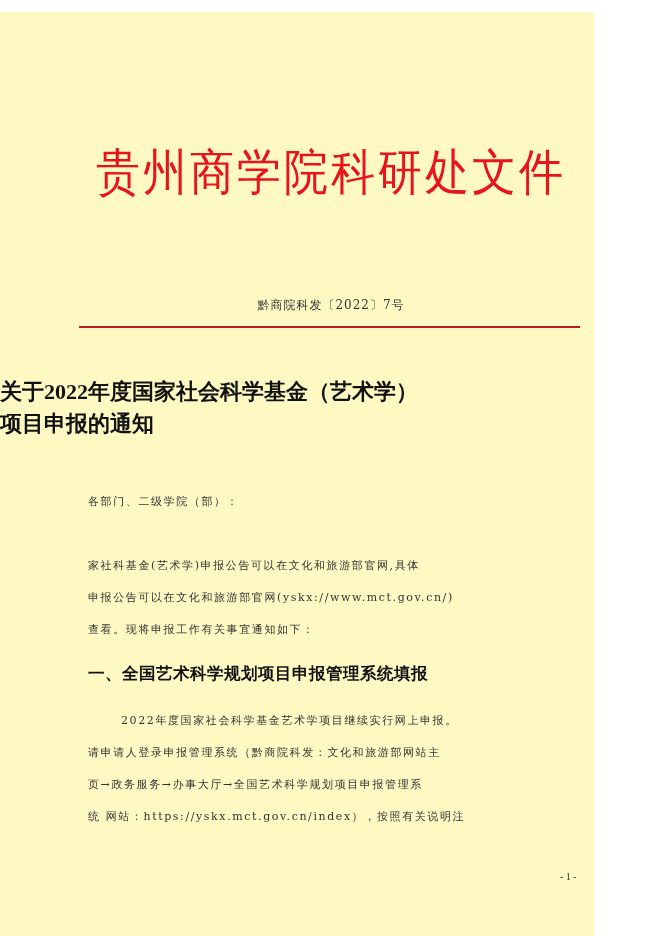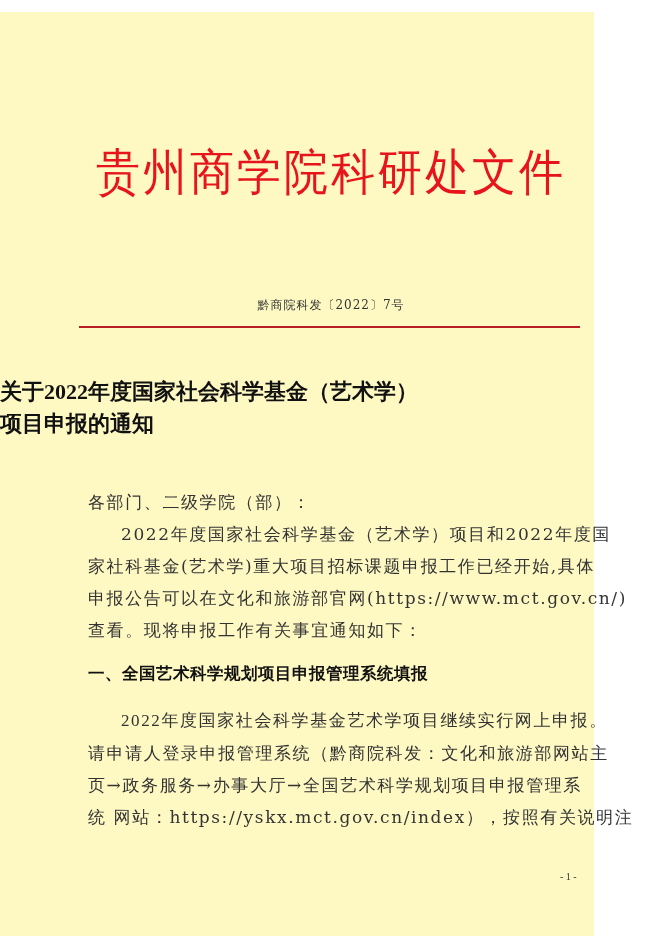--- a/index.html
+++ b/index.html
@@ -8,21 +8,21 @@
     .page { position: absolute; left: 0; top: 12px; width: 594px; height: 936px; background: #fef9c3; }
     .masthead { position: absolute; left: 0; width: 662px; top: 128px; text-align: center;
                 color: #e8141c; font-family: "DejaVu Sans", "Liberation Sans", sans-serif;
                 font-size: 44px; letter-spacing: 3px; line-height: 64px; transform: scaleY(1.12); }
     .docno { position: absolute; left: 0; width: 662px; top: 285px; text-align: center;
              font-size: 12px; letter-spacing: 1px; color: #333; }
     .redline { position: absolute; left: 79px; width: 501px; top: 314px; height: 2px; background: #b81c25; }
     .title { position: absolute; left: 0; width: 662px; top: 364px; text-align: left;
              font-family: "Liberation Serif", "DejaVu Serif", serif; font-weight: bold;
              font-size: 22px; line-height: 32px; color: #111; }
-    .line { position: absolute; left: 88px; width: 492px; font-size: 17px; line-height: 32px;
+    .line { position: absolute; left: 88px; width: 492px; font-size: 11px; line-height: 32px;
             white-space: nowrap; color: #333; letter-spacing: 1.6px; }
     .indent { left: 121px; width: 459px; }
     .heading { font-family: "DejaVu Sans", "Liberation Sans", sans-serif; font-weight: bold;
                color: #111; letter-spacing: 0.5px; font-size: 16.5px; }
     .pageno { position: absolute; left: 560px; top: 859px; font-size: 10px; color: #333;
               font-family: "Liberation Serif", serif; }
   </style>
 </head>
 <body>
 
@@ -31,26 +31,25 @@
   <div class="docno">黔商院科发〔2022〕7号</div>
   <div class="redline"></div>
 
   <div class="title">
     <div>关于2022年度国家社会科学基金（艺术学）</div>
     <div>项目申报的通知</div>
   </div>
 
   <div class="line" style="top:474px;">各部门、二级学院（部）：</div>
 
-  <div class="line indent" style="top:506px;">2022年度国家社会科学基金（艺术学）项目和2022年度国</div>
-  <div class="line" style="top:538px;">家社科基金(艺术学)重大项目招标课题申报工作已经开始,具体</div>
-  <div class="line" style="top:570px;">申报公告可以在文化和旅游部官网(https://www.mct.gov.cn/)</div>
+  <div class="line" style="top:538px;">家社科基金(艺术学)申报公告可以在文化和旅游部官网,具体</div>
+  <div class="line" style="top:570px;">申报公告可以在文化和旅游部官网(yskx://www.mct.gov.cn/)</div>
   <div class="line heading" style="top:646px;">一、全国艺术科学规划项目申报管理系统填报</div>
 
   <div class="line" style="top:602px;">查看。现将申报工作有关事宜通知如下：</div>
 
-  <div class="line indent" style="top:693px;font-family:Liberation Serif, serif;">2022年度国家社会科学基金艺术学项目继续实行网上申报。</div>
+  <div class="line indent" style="top:693px;">2022年度国家社会科学基金艺术学项目继续实行网上申报。</div>
   <div class="line" style="top:725px;">请申请人登录申报管理系统（黔商院科发：文化和旅游部网站主</div>
   <div class="line" style="top:757px;">页→政务服务→办事大厅→全国艺术科学规划项目申报管理系</div>
   <div class="line" style="top:789px;">统 网站：https://yskx.mct.gov.cn/index），按照有关说明注</div>
 
   <div class="pageno">- 1 -</div>
 </div>
 
 </body></html>

